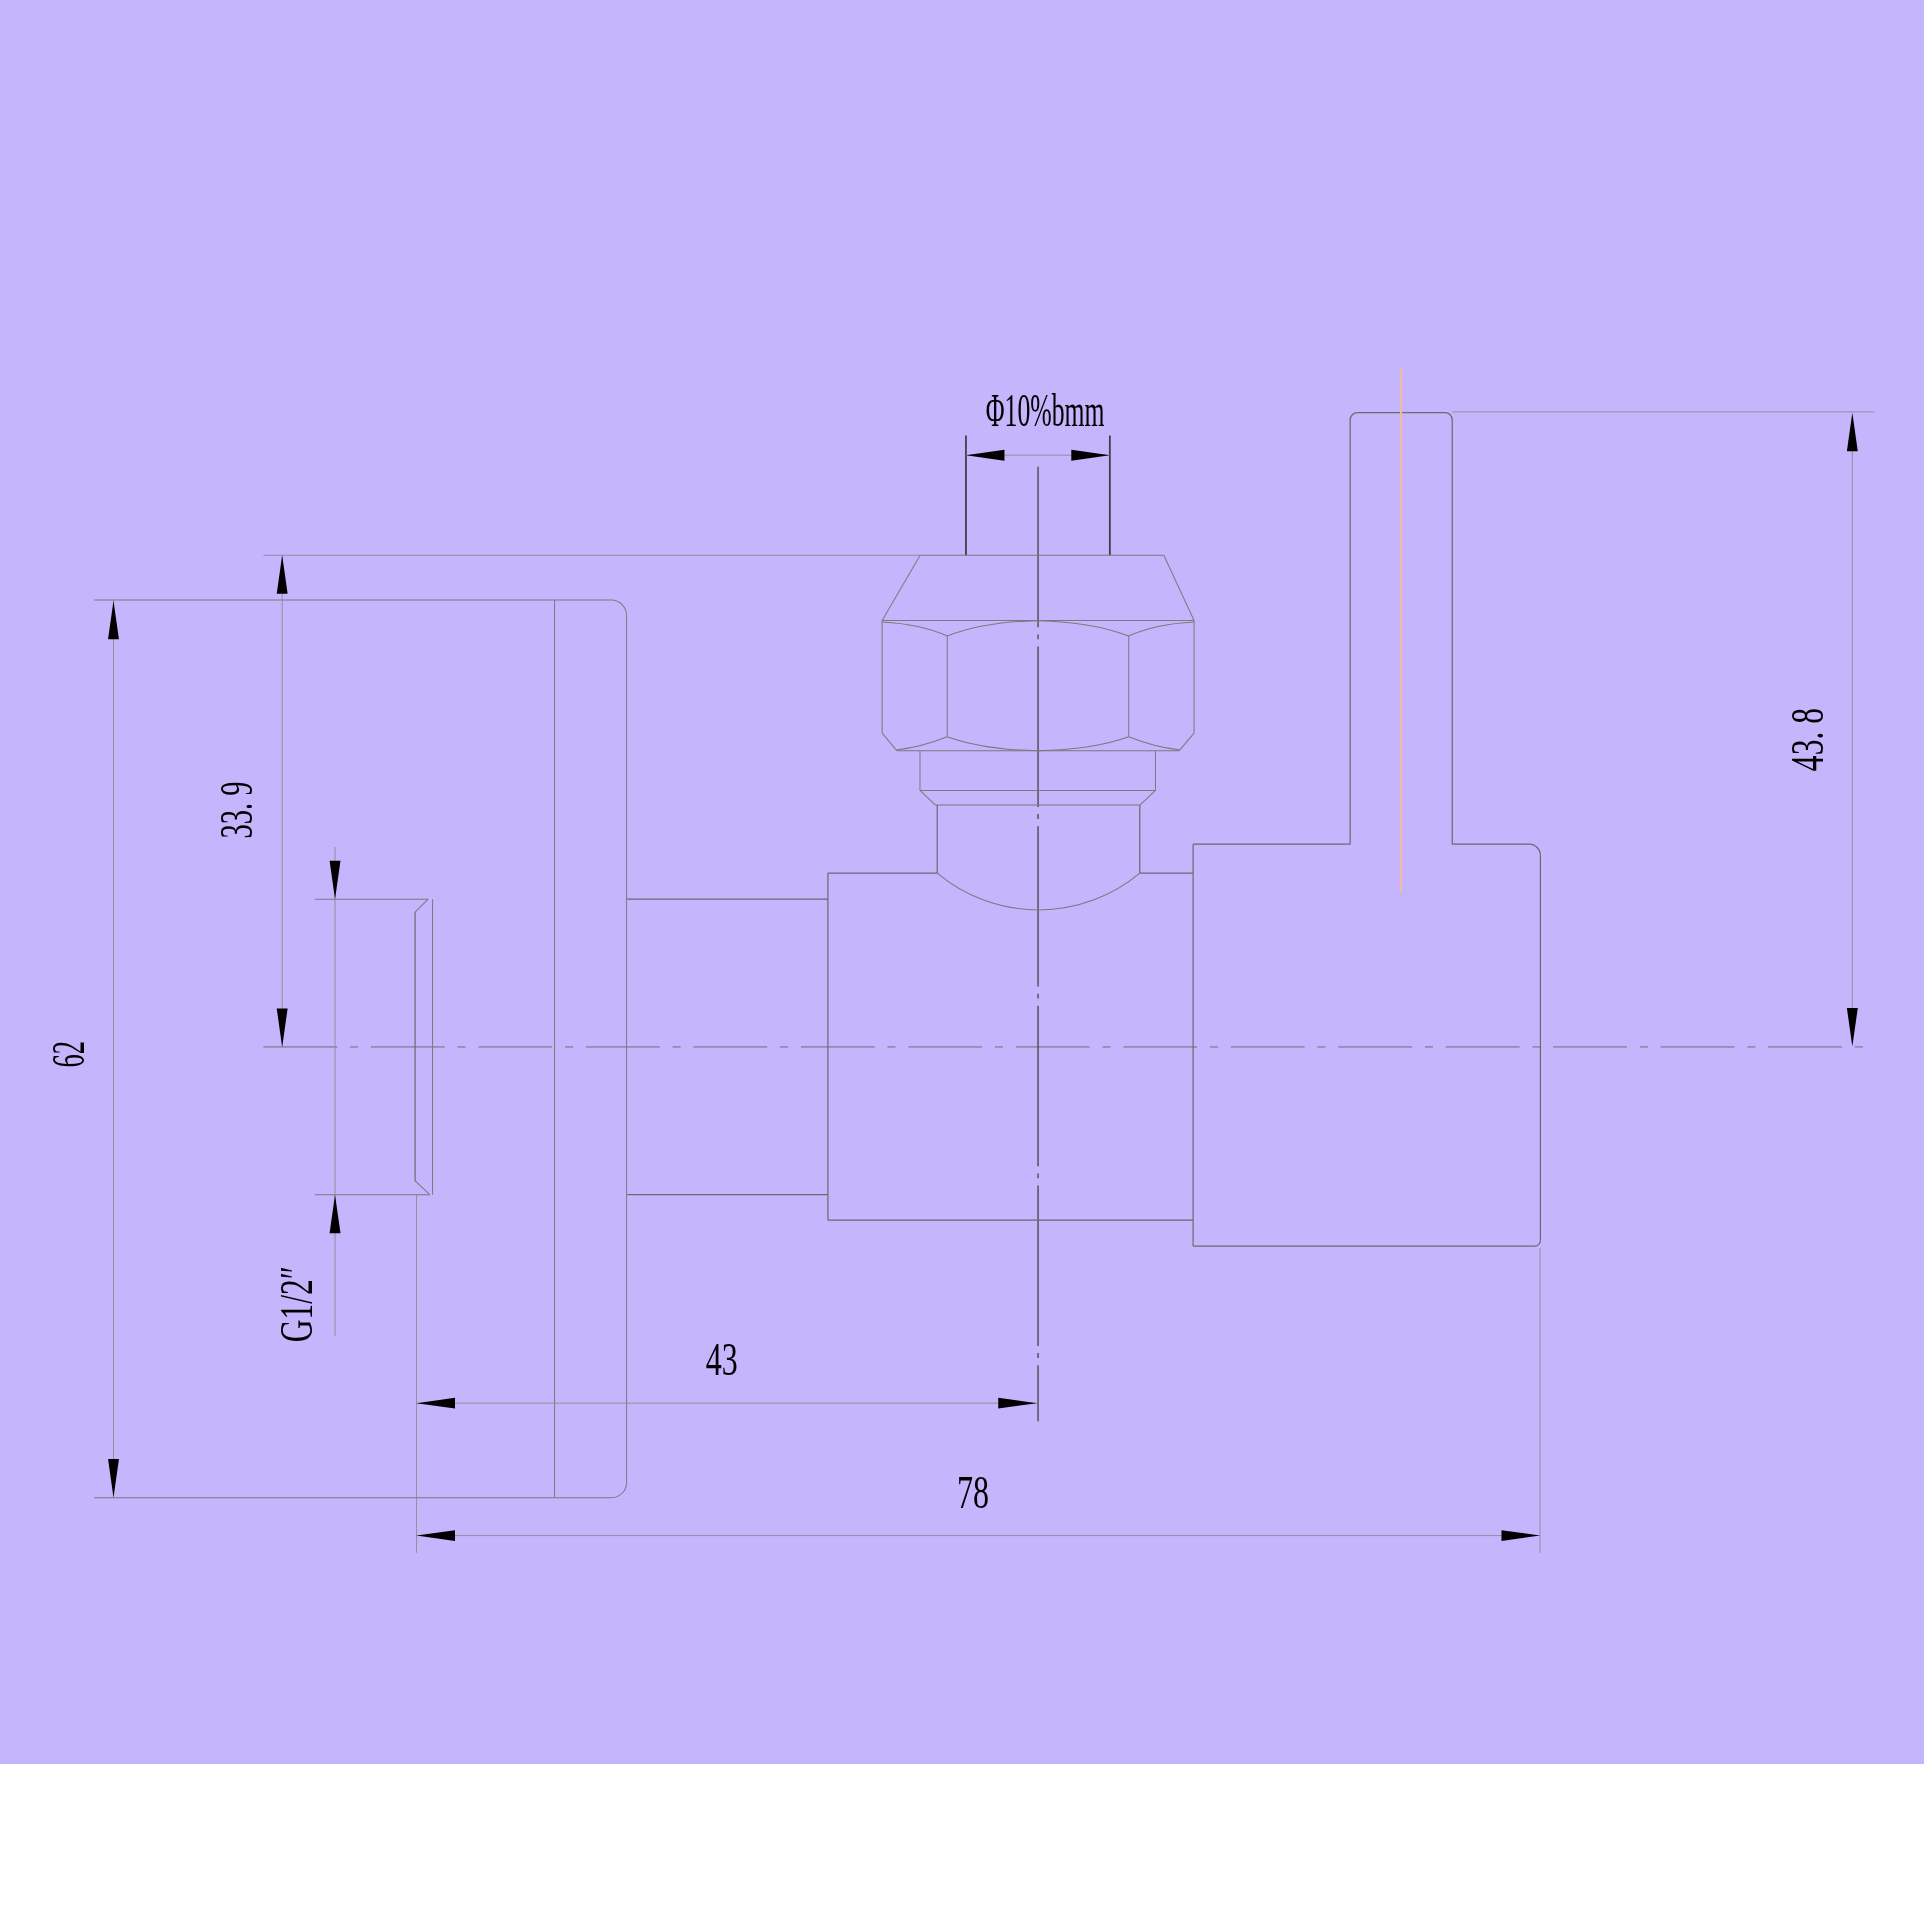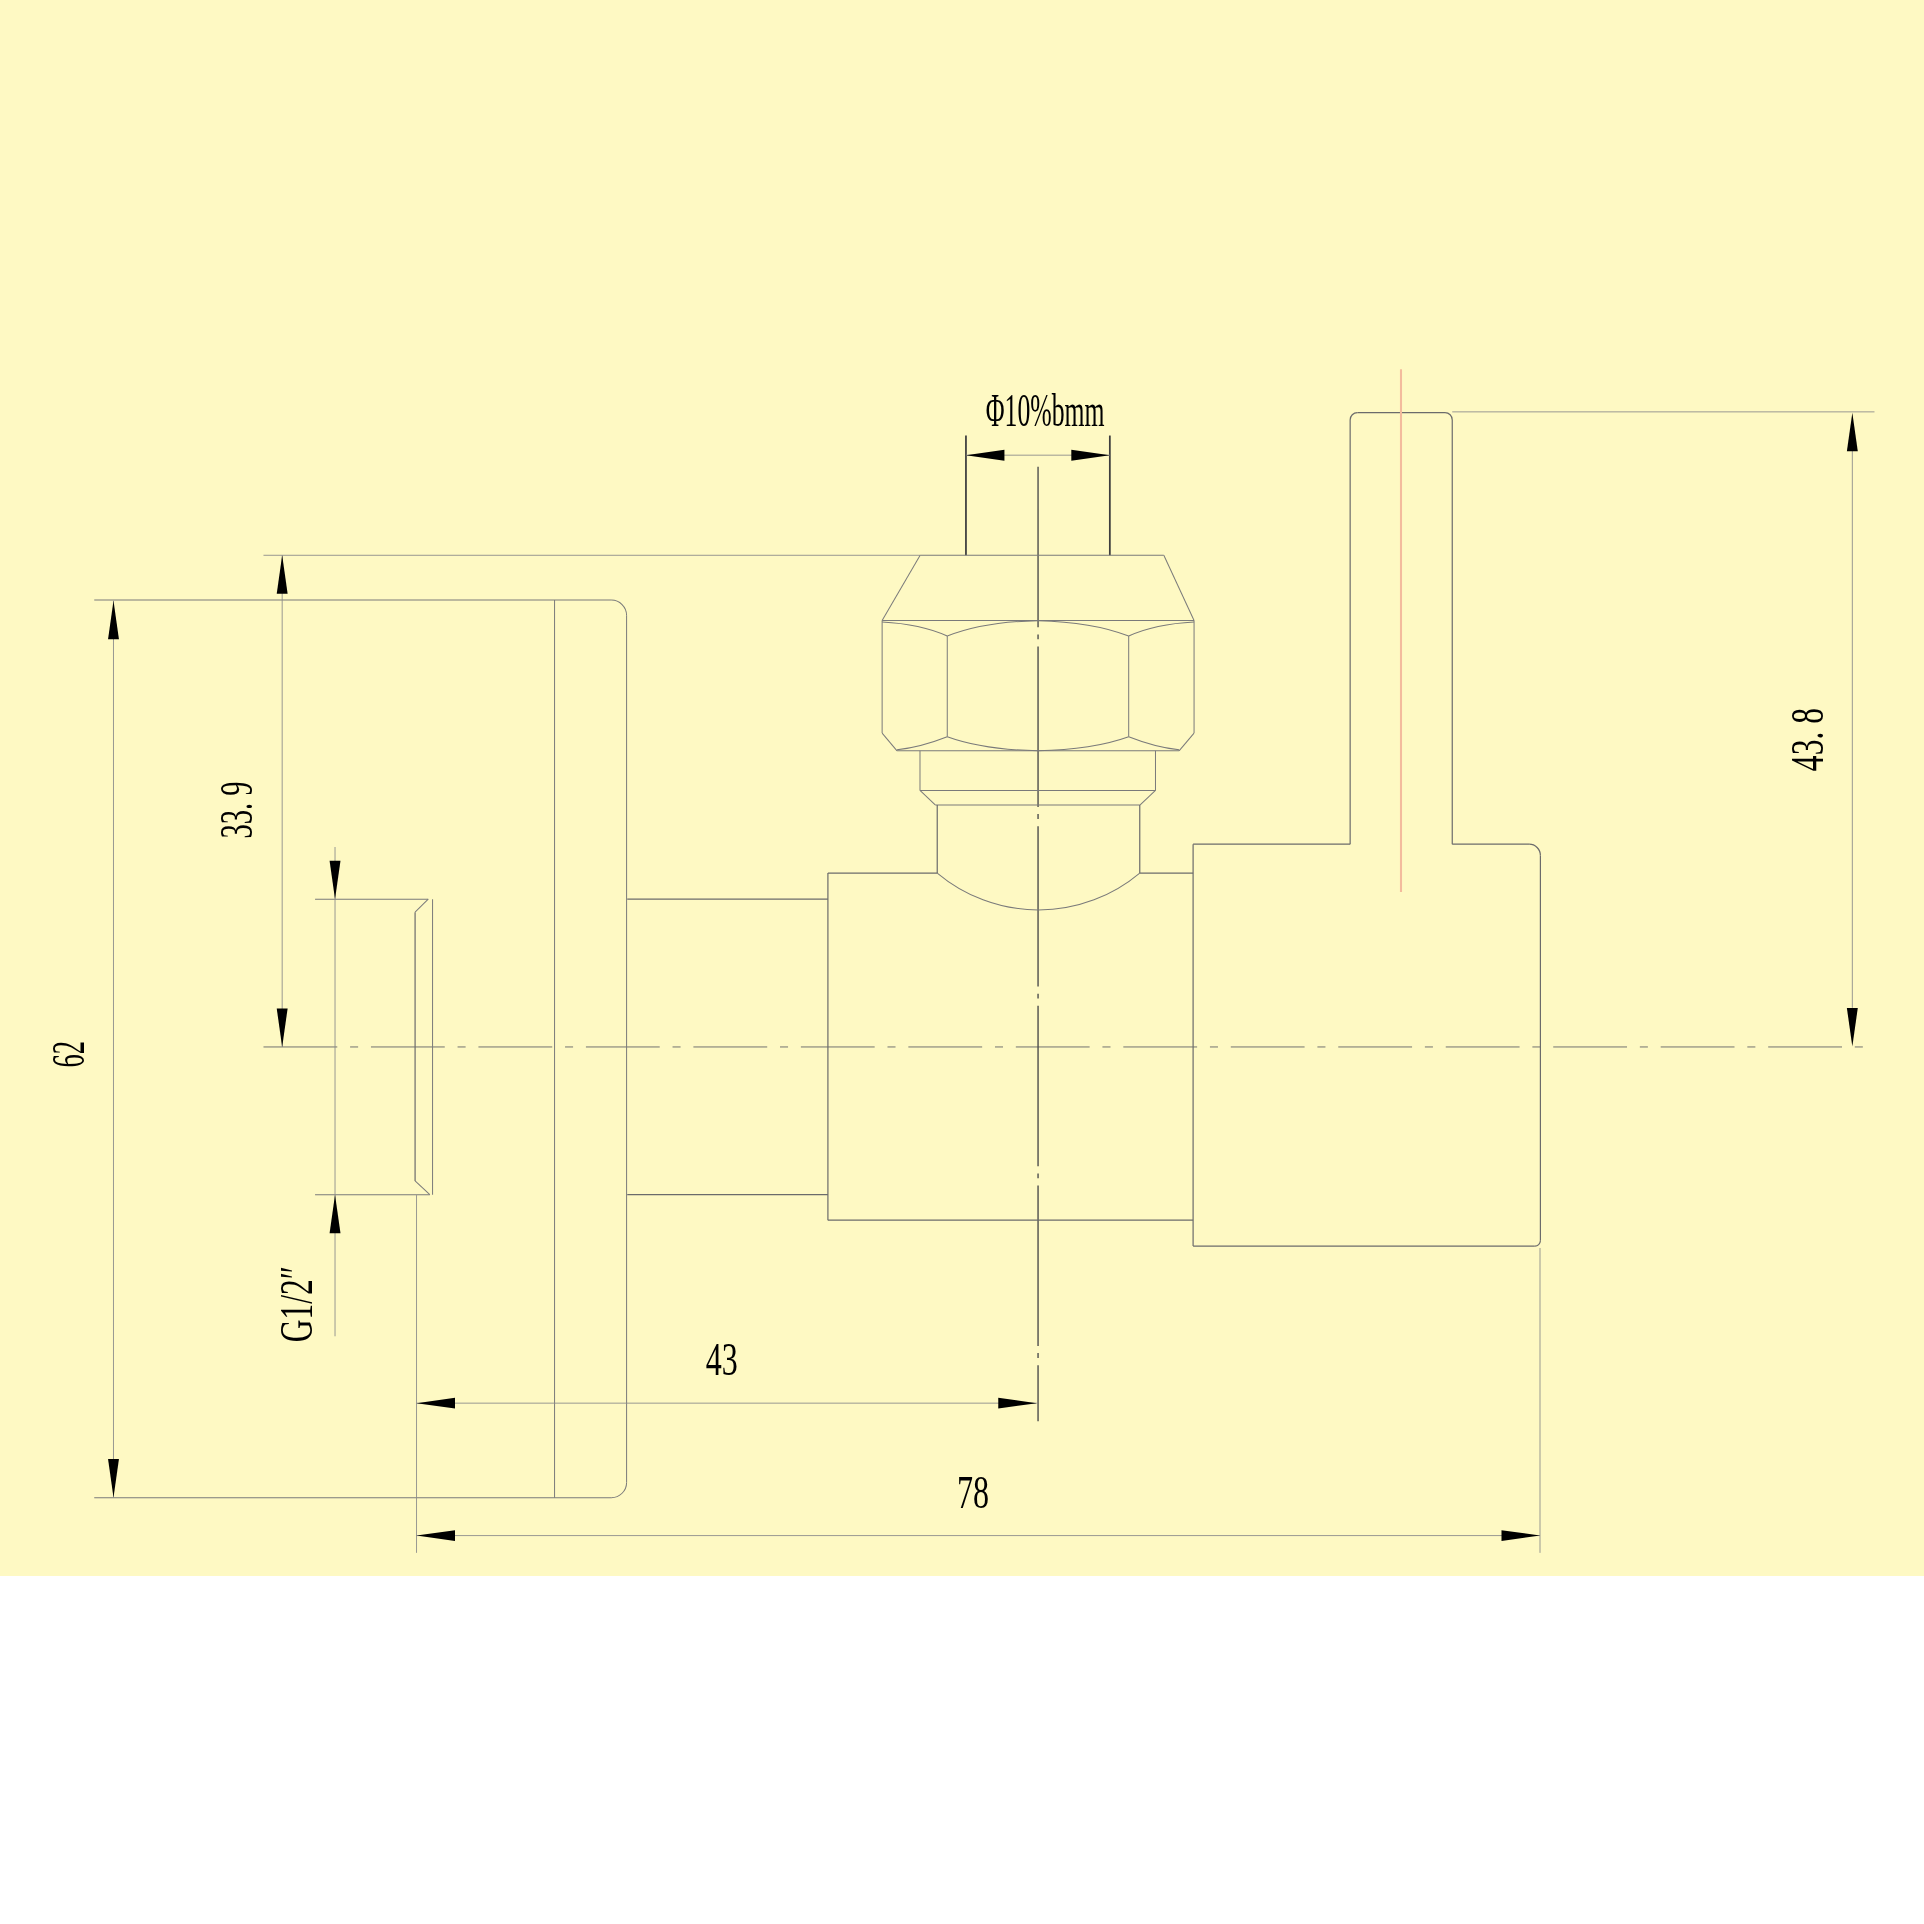--- a/index.html
+++ b/index.html
@@ -1,16 +1,16 @@
 <!DOCTYPE html>
 <html style="font-size:13px"><head>
 <meta charset="utf-8">
 <style>
   html,body{margin:0;padding:0;background:#ffffff;}
-  .page{position:relative;width:1925px;height:1576px;background:#fef9c3;overflow:hidden;}
+  .page{position:relative;width:1925px;height:1764px;background:#c4b5fd;overflow:hidden;}
   svg{position:absolute;left:0;top:0;}
   .e{stroke:#8b8b8b;stroke-width:1.1;fill:none}
   .o{stroke:#7a7a7a;stroke-width:1.25;fill:none}
   .m{stroke:#6b6b6b;stroke-width:1.5;fill:none}
   .d{stroke:#3e3e3e;stroke-width:2.2;fill:none}
   .ar{fill:#000;stroke:none}
   text{font-family:"Liberation Serif", serif;font-size:58px;fill:#000}
 </style>
 </head>
 <body>

